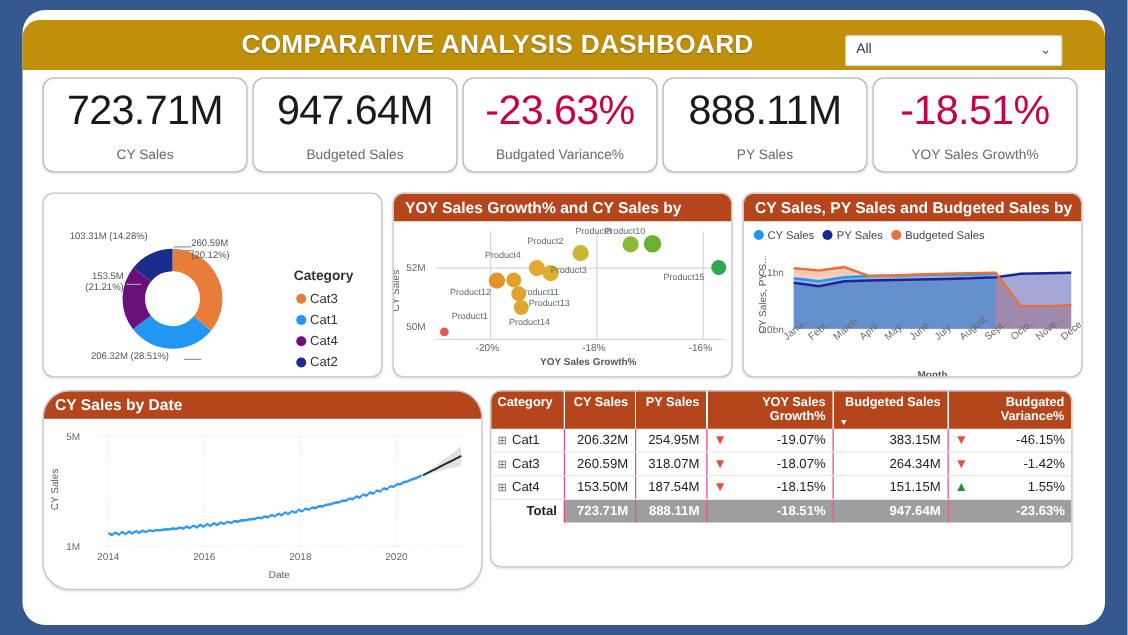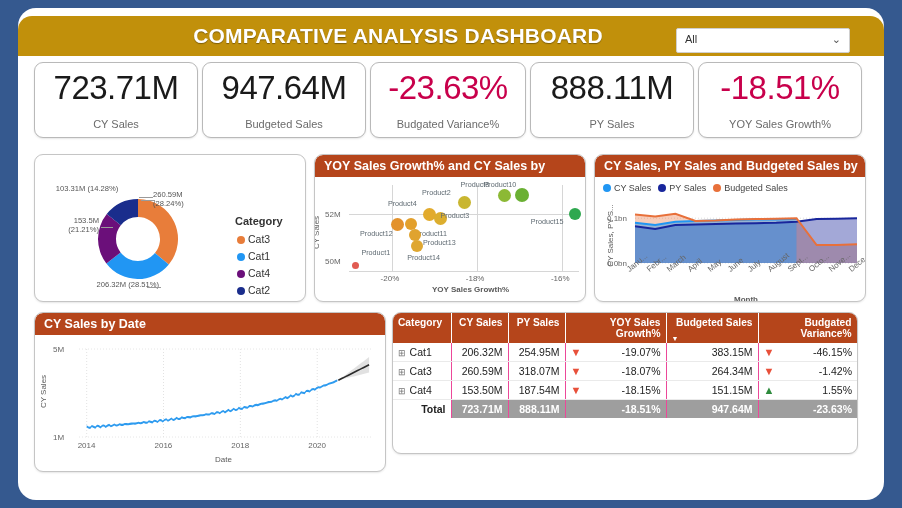--- a/index.html
+++ b/index.html
@@ -144,23 +144,23 @@
     <div class="legend-title">Category</div>
     <div id="donut-legend">
         <div class="legend-item" style="top: 56px;"><span class="legend-dot" style="background:#e87d3a"></span><span>Cat3</span></div>
         <div class="legend-item" style="top: 73px;"><span class="legend-dot" style="background:#2196f3"></span><span>Cat1</span></div>
         <div class="legend-item" style="top: 90px;"><span class="legend-dot" style="background:#6b0f7a"></span><span>Cat4</span></div>
         <div class="legend-item" style="top: 107px;"><span class="legend-dot" style="background:#1a2d8c"></span><span>Cat2</span></div>
       </div>
     <div id="donut-labels">
         <div class="dlabel" style="top: 14px; left: 118px; width: 60px; text-align: left;">
           <div>260.59M</div>
-          <div>(28.24%)</div>
+          <div>(20.12%)</div>
         </div>
-        <div class="dlabel" style="top: 104px; left: 14px; width: 110px; text-align: right;">
+        <div class="dlabel" style="top: 104px; left: 14px; width: 110px; text-align: center;">
           <div>206.32M (28.51%)</div>
         </div>
         <div class="dlabel" style="top: 40px; left: 8px; width: 56px; text-align: right;">
           <div>153.5M</div>
           <div>(21.21%)</div>
         </div>
         <div class="dlabel" style="top: 8px; left: 2px; width: 100px; text-align: center;">
           <div>103.31M (14.28%)</div>
         </div>
         <div style="position: absolute; background: rgb(154, 154, 154); height: 1px; left: 106px; top: 23px; width: 14px;"></div>
@@ -241,21 +241,21 @@
         <div class="tick" style="left: 191.455px; top: 90px; transform: rotate(-40deg); transform-origin: left top;">Sept...</div>
         <div class="tick" style="left: 211.636px; top: 90px; transform: rotate(-40deg); transform-origin: left top;">Octo...</div>
         <div class="tick" style="left: 231.818px; top: 90px; transform: rotate(-40deg); transform-origin: left top;">Nove...</div>
         <div class="tick" style="left: 252px; top: 90px; transform: rotate(-40deg); transform-origin: left top;">Dece...</div>
         <div class="axis-label" style="left: 139px; top: 118px; font-weight: 700;">Month</div>
         <div class="axis-label" style="left: -16px; top: 54px; transform: rotate(-90deg);">CY Sales, PY S...</div>
       </div>
   </div>
 </div>
 
-<div class="panel" style="left:34px;top:312px;width:350px;height:158px;">
+<div class="panel" style="left:34px;top:312px;width:350px;height:158px;border-radius:22px;">
   <div class="panel-title">CY Sales by Date</div>
   <div class="plot">
     <div id="line-inner" style="position:absolute;left:0;top:0;right:0;bottom:0;">
         <div class="tick" style="left: 42.6842px; top: 106px;">2014</div>
         <div class="tick" style="left: 119.526px; top: 106px;">2016</div>
         <div class="tick" style="left: 196.368px; top: 106px;">2018</div>
         <div class="tick" style="left: 273.211px; top: 106px;">2020</div>
         <div class="tick" style="left: 18px; top: 98px;">1M</div>
         <div class="tick" style="left: 18px; top: 10px;">5M</div>
         <svg width="350" height="136" style="position: absolute; left: 0px; top: 0px;">

